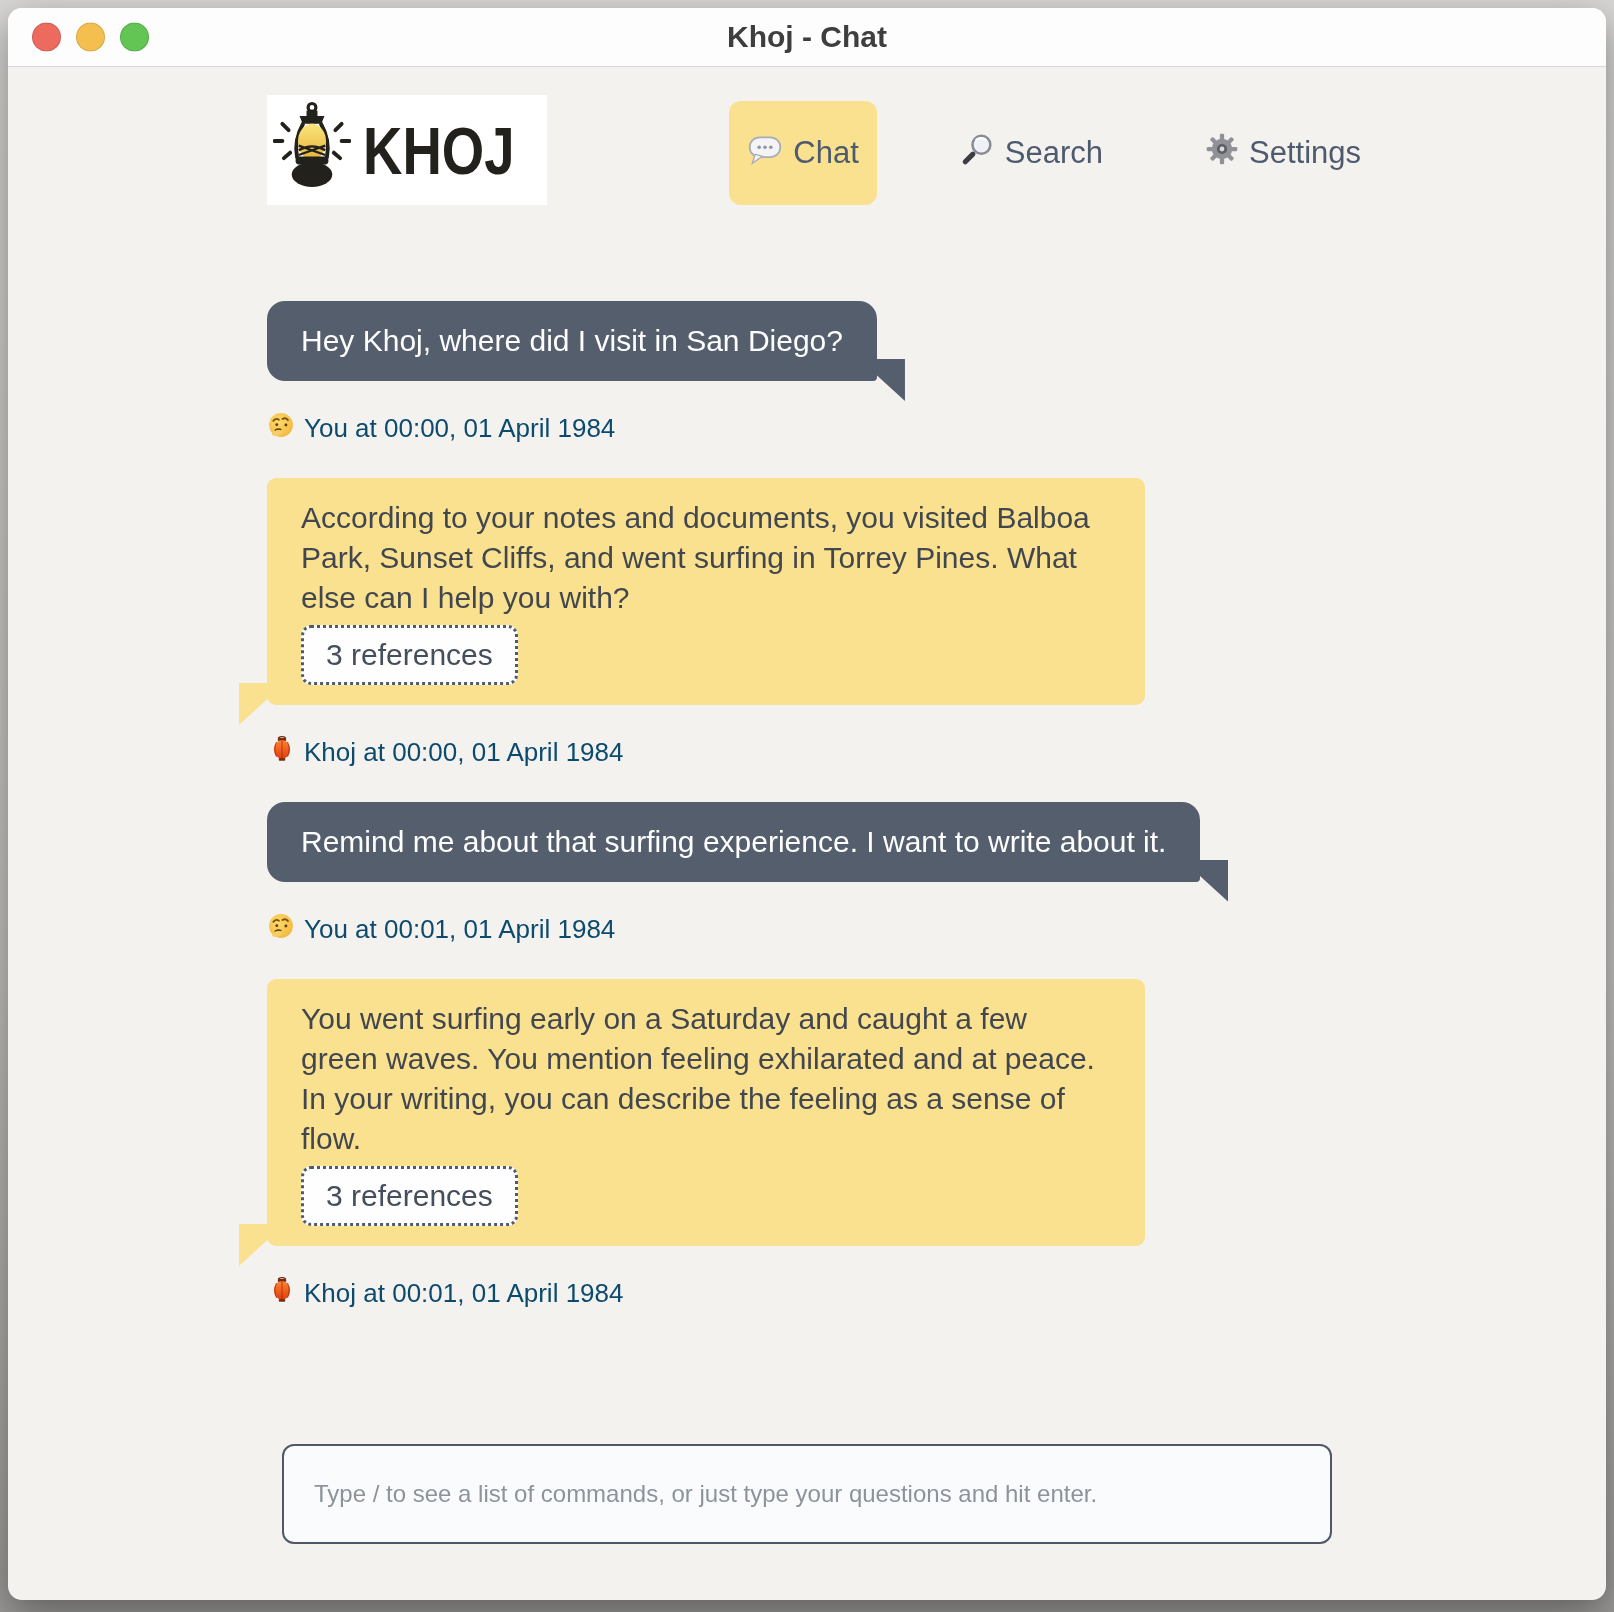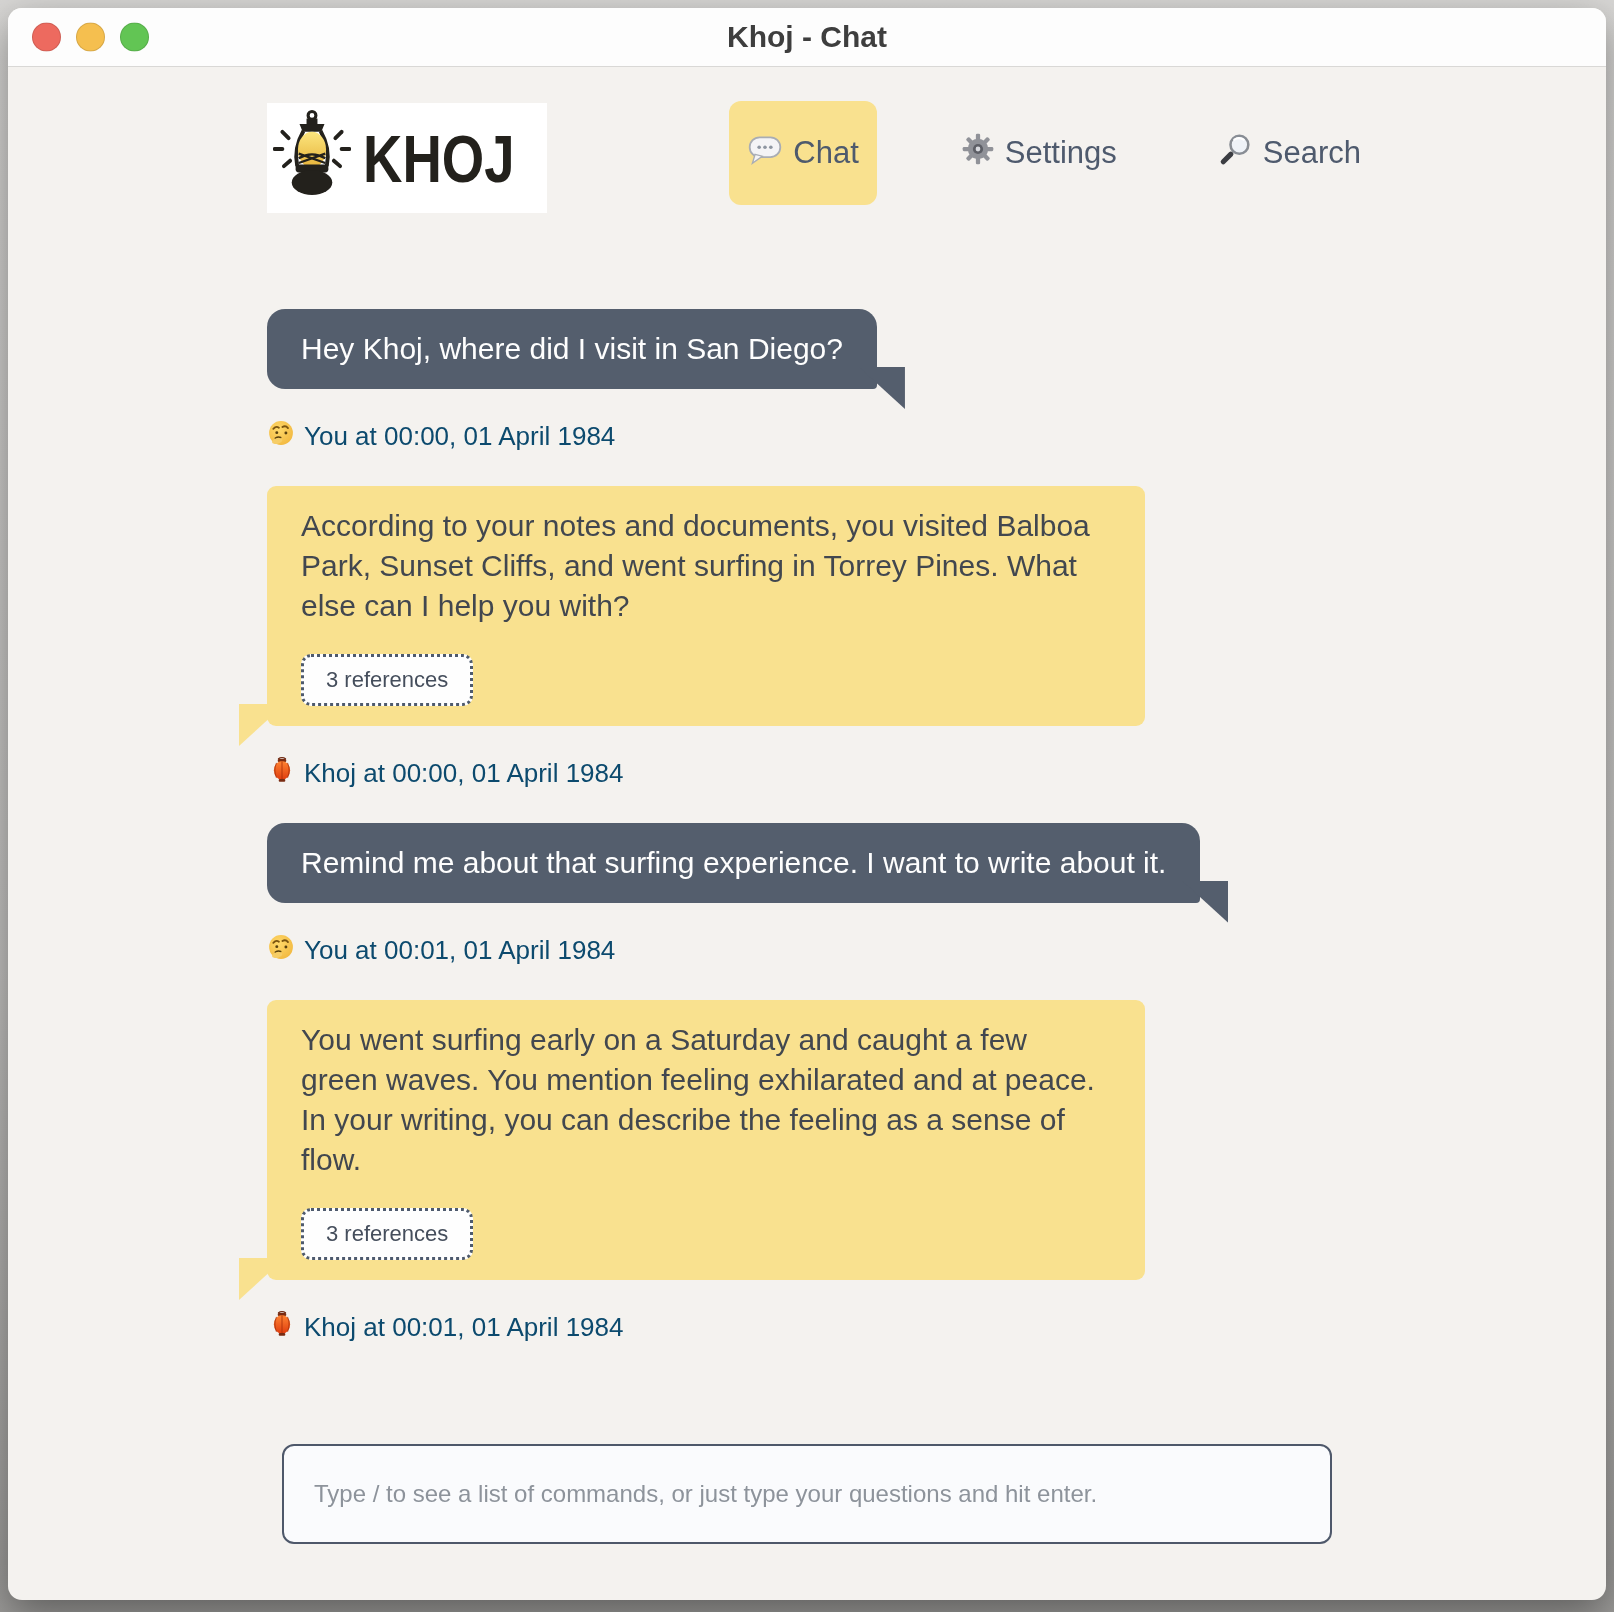--- a/index.html
+++ b/index.html
@@ -24,21 +24,21 @@
   .traffic{position:absolute;left:24px;top:50%;transform:translateY(-50%);display:flex;gap:15px;}
   .light{width:27px;height:27px;border-radius:50%;border:1px solid rgba(0,0,0,.12);}
   .light.red{background:#ed6a5f;}
   .light.yellow{background:#f5bf4f;}
   .light.green{background:#62c554;}
   
   .content{flex:1;display:flex;flex-direction:column;overflow:hidden;}
   .container{width:1080px;margin:0 auto;flex:1;display:flex;flex-direction:column;}
   
   .app-header{display:flex;justify-content:space-between;align-items:flex-start;padding-top:28px;}
-  .logo{background:#ffffff;display:flex;align-items:center;gap:12px;padding:4px 12px 4px 6px;margin-top:8px;}
+  .logo{background:#ffffff;display:flex;align-items:center;gap:12px;padding:4px 12px 4px 6px;}
   .logo-text{
     font-size:62px;font-weight:bold;color:#23211c;letter-spacing:0px;
     display:inline-block;transform:scale(.88,1.08);transform-origin:left center;
   }
   .nav{display:flex;align-items:center;gap:66px;margin-top:6px;margin-right:-32px;}
   .nav-item{
     display:flex;align-items:center;gap:10px;
     font-size:31px;color:#4e5a6d;padding:30px 18px;border-radius:12px;cursor:pointer;
   }
   .nav-item.active{background:#f9e18f;}
@@ -55,23 +55,23 @@
   .bubble.user::after{
     content:"";position:absolute;right:-28px;bottom:-20px;width:46px;height:42px;
     background:#545e6d;clip-path:polygon(0 0,100% 0,100% 100%);
   }
   .bubble.khoj{background:#f9e18f;color:#42474f;border-bottom-left-radius:4px;width:810px;border-radius:9px;}
   .bubble.khoj::after{
     content:"";position:absolute;left:-28px;bottom:-20px;width:46px;height:42px;
     background:#f9e18f;clip-path:polygon(0 0,100% 0,0 100%);
   }
   .refs-btn{
-    display:inline-block;margin-top:28px;padding:10px 22px;
+    display:inline-block;margin-top:7px;padding:10px 22px;
     border:3px dotted #4e5a6d;border-radius:10px;background:#fefefe;
-    font-size:22px;color:#454e5c;cursor:pointer;font-family:inherit;
+    font-size:30px;color:#454e5c;cursor:pointer;font-family:inherit;
   }
   .meta{
     display:flex;align-items:center;gap:9px;
     font-size:26px;color:#0c4a6e;margin-top:30px;margin-bottom:32px;
   }
   .msg.user .meta{margin-right:6px;}
   .msg.khoj .meta{margin-left:2px;}
   .meta svg{flex:0 0 auto;}
   
   .composer{margin:auto auto 0;width:1050px;padding-bottom:56px;}
@@ -152,47 +152,47 @@
                 <circle cx="13.5" cy="18" r="2" fill="#8e96a1"></circle>
                 <circle cx="20" cy="18" r="2" fill="#8e96a1"></circle>
                 <circle cx="26.5" cy="18" r="2" fill="#8e96a1"></circle>
               </svg>
             </span>
             <span>Chat</span>
           </div>
           <div class="nav-item">
             <span>
               <svg width="34" height="34" viewBox="0 0 40 40">
+                <line x1="14" y1="26" x2="5" y2="35" stroke="#3b3d42" stroke-width="6" stroke-linecap="round"></line>
+                <circle cx="24" cy="15" r="10.5" fill="#eef2f7" stroke="#888d94" stroke-width="3"></circle>
+                <path d="M18,9 Q23,5.5 29,9" fill="none" stroke="#ffffff" stroke-width="2.5" stroke-linecap="round"></path>
+              </svg>
+            </span>
+            <span>Search</span>
+          </div>
+          <div class="nav-item">
+            <span>
+              <svg width="34" height="34" viewBox="0 0 40 40">
                 <g fill="#909298">
                   <rect x="17.5" y="2" width="5" height="9" rx="1.5"></rect>
                   <rect x="17.5" y="2" width="5" height="9" rx="1.5" transform="rotate(45 20 20)"></rect>
                   <rect x="17.5" y="2" width="5" height="9" rx="1.5" transform="rotate(90 20 20)"></rect>
                   <rect x="17.5" y="2" width="5" height="9" rx="1.5" transform="rotate(135 20 20)"></rect>
                   <rect x="17.5" y="2" width="5" height="9" rx="1.5" transform="rotate(180 20 20)"></rect>
                   <rect x="17.5" y="2" width="5" height="9" rx="1.5" transform="rotate(225 20 20)"></rect>
                   <rect x="17.5" y="2" width="5" height="9" rx="1.5" transform="rotate(270 20 20)"></rect>
                   <rect x="17.5" y="2" width="5" height="9" rx="1.5" transform="rotate(315 20 20)"></rect>
                   <circle cx="20" cy="20" r="12"></circle>
                 </g>
                 <circle cx="20" cy="20" r="6" fill="#5d5f66"></circle>
                 <circle cx="20" cy="20" r="2.8" fill="#d8dadf"></circle>
               </svg>
             </span>
             <span>Settings</span>
           </div>
-          <div class="nav-item">
-            <span>
-              <svg width="34" height="34" viewBox="0 0 40 40">
-                <line x1="14" y1="26" x2="5" y2="35" stroke="#3b3d42" stroke-width="6" stroke-linecap="round"></line>
-                <circle cx="24" cy="15" r="10.5" fill="#eef2f7" stroke="#888d94" stroke-width="3"></circle>
-                <path d="M18,9 Q23,5.5 29,9" fill="none" stroke="#ffffff" stroke-width="2.5" stroke-linecap="round"></path>
-              </svg>
-            </span>
-            <span>Search</span>
-          </div>
         </div>
       </div>
 
       <div class="messages">
 
         <div class="msg user">
           <div class="bubble user">
             <span>Hey Khoj, where did I visit in San Diego?</span>
           </div>
           <div class="meta">

